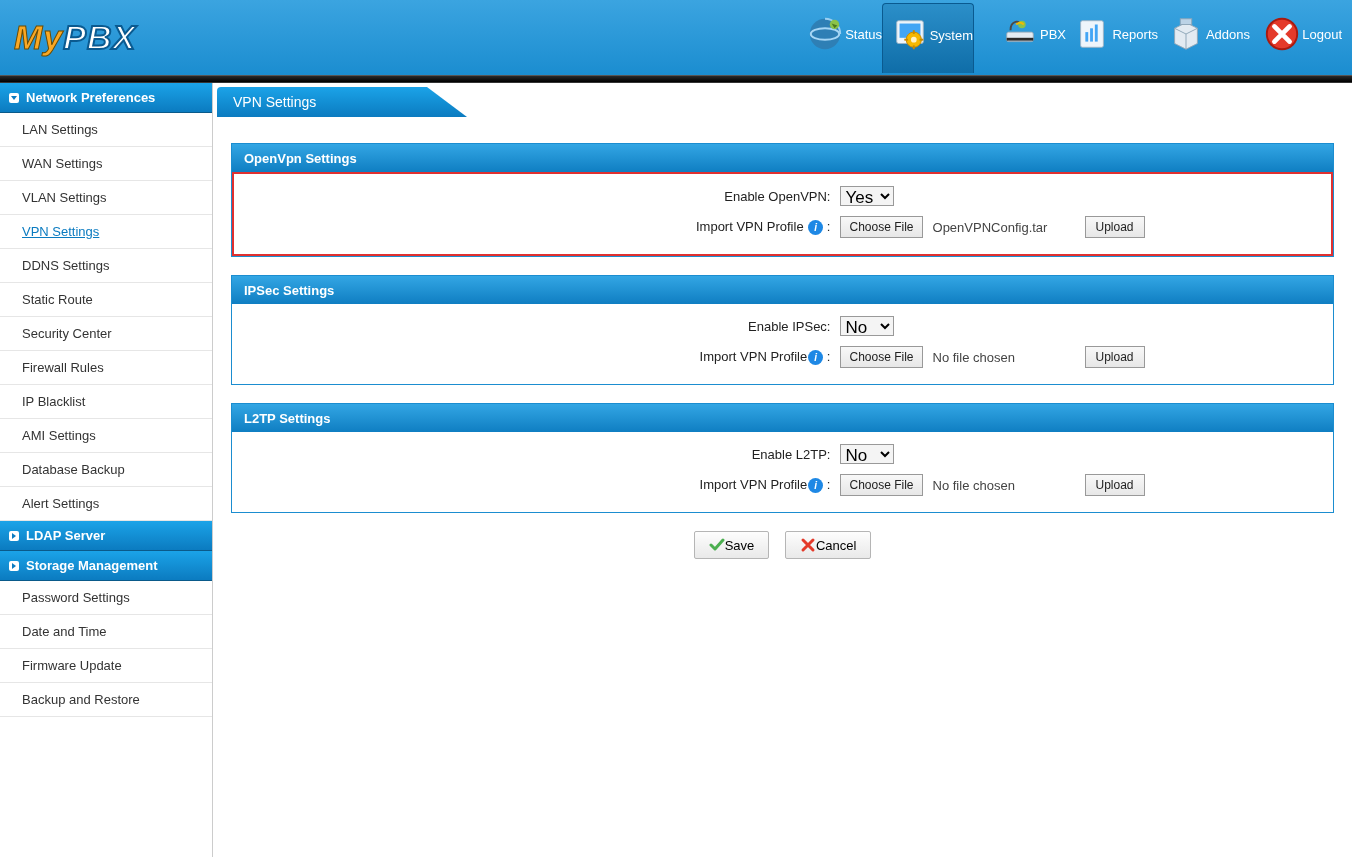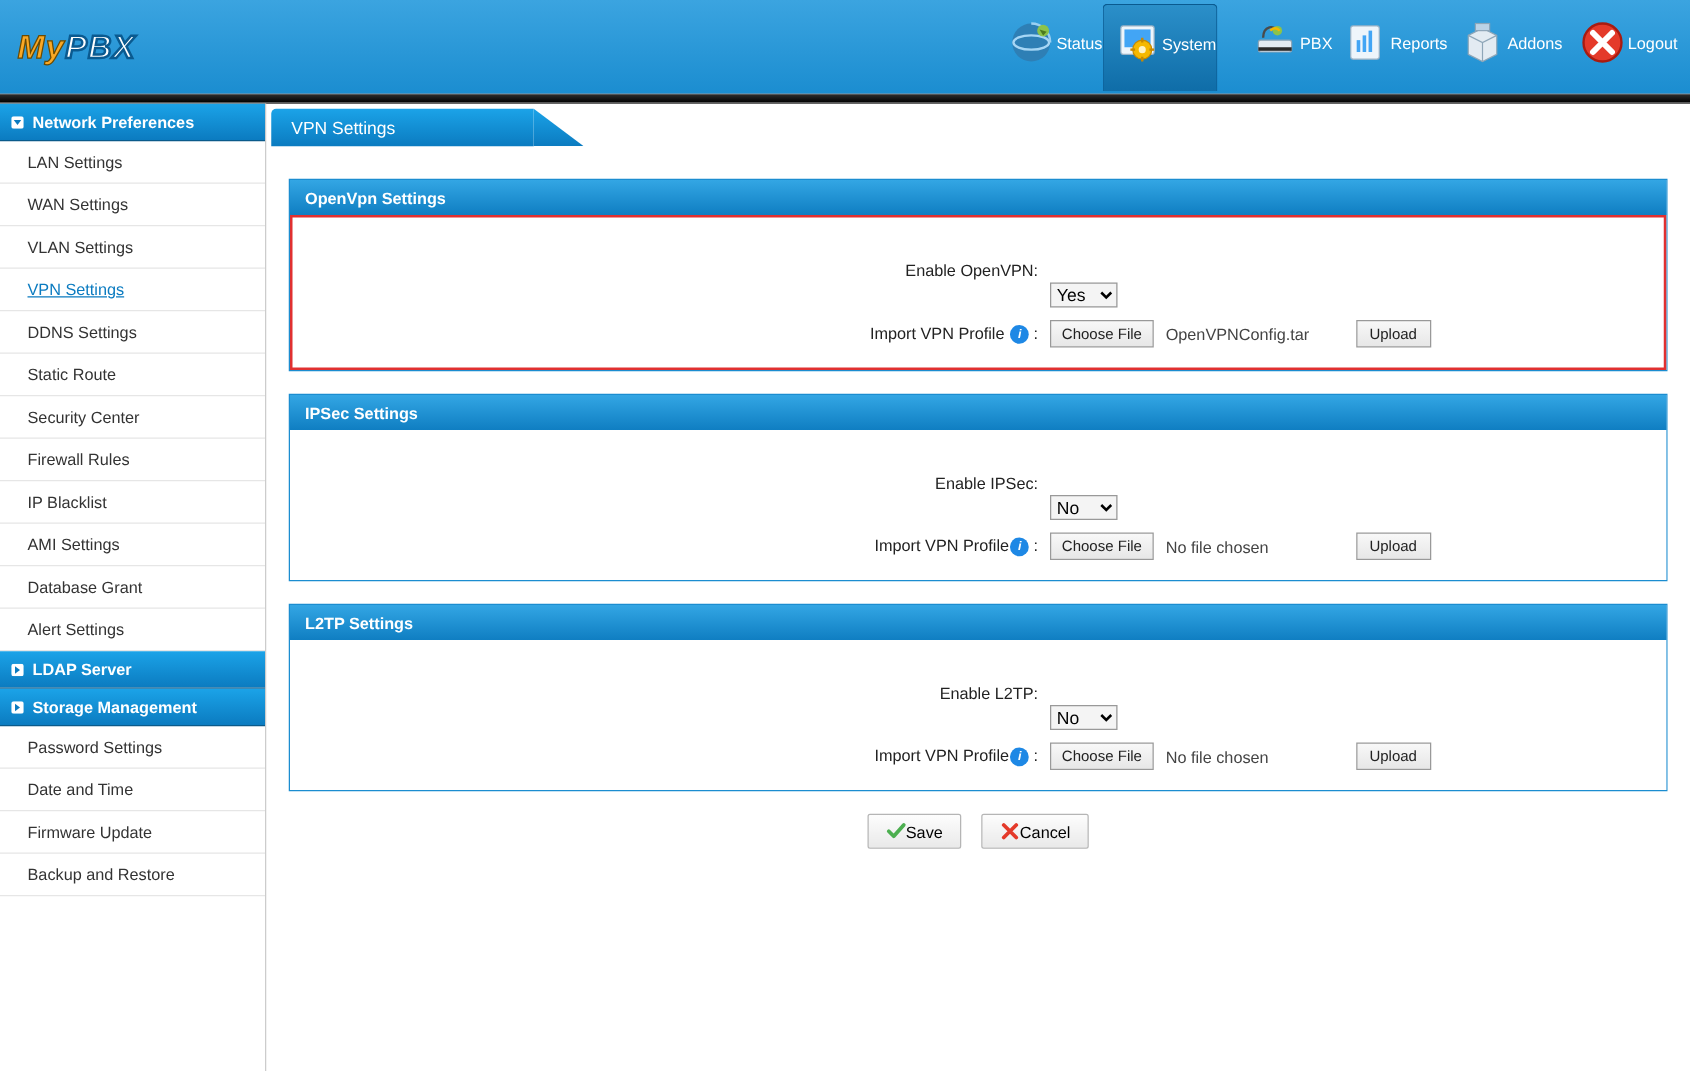--- a/index.html
+++ b/index.html
@@ -7,21 +7,21 @@
 
 
 .header {
   height: 75px;
   background: linear-gradient(to bottom, #3ba4e0 0%, #1b8dd0 100%);
   display: flex;
   align-items: center;
   padding: 0 10px;
 }
 .logo {
-  font-size: 26px;
+  font-size: 34px;
   font-weight: bold;
   font-style: italic;
   letter-spacing: 1px;
   margin-left: 4px;
 }
 .logo .my { color: #f9a825; -webkit-text-stroke: 1px #6a4a00; }
 .logo .pbx { color: #ffffff; -webkit-text-stroke: 2px #0a5a90; }
 .header-spacer { flex: 1; }
 .nav-items { display: flex; gap: 0; }
 .nav-item {
@@ -113,23 +113,22 @@
   padding-left: 12px;
   display:flex; align-items:center;
 }
 .panel-body { padding: 6px 6px 10px 6px; background:#fff; }
 .panel-body table { margin: 0 auto; }
 .row { display: table-row; }
 .row td { padding: 4px 4px; vertical-align: middle; font-size: 13px; color:#222; white-space: nowrap;}
 .label-cell { text-align: right; width: 420px; }
 
 select {
-  border: 1px solid #999; font-size: 14px; height: 20px; min-width: 54px;
+  border: 1px solid #999; font-size: 17px; height: 20px; min-width: 54px;
   background: #f4f4f4;
-  margin-top: 40px;
 }
 .file-btn, .upload-btn {
   border: 1px solid #999; background: linear-gradient(#f8f8f8,#e7e7e7);
   font-size: 12px; padding: 3px 8px; cursor: pointer; color:#222;
 }
 .upload-btn { width: 60px; text-align:center;}
 .file-text { font-size: 13px; color:#444; padding: 0 4px 0 0; display:inline-block; min-width:140px;}
 
 .info-icon {
   display:inline-block; width: 15px; height: 15px; border-radius: 50%;
@@ -276,21 +275,21 @@
     <div class="side-item">
         <span>Firewall Rules</span>
       </div>
     <div class="side-item">
         <span>IP Blacklist</span>
       </div>
     <div class="side-item">
         <span>AMI Settings</span>
       </div>
     <div class="side-item">
-        <span>Database Grant</span>
+        <span>Database Backup</span>
       </div>
     <div class="side-item">
         <span>Alert Settings</span>
       </div>
 
     <div class="side-header">
       <span class="side-arrow">
           <svg width="10" height="10" viewBox="0 0 10 10">
             <rect x="0" y="0" width="10" height="10" rx="2" fill="#fff"></rect>
             <path d="M3 2 L7 5 L3 8 Z" fill="#0b7bc0"></path>

